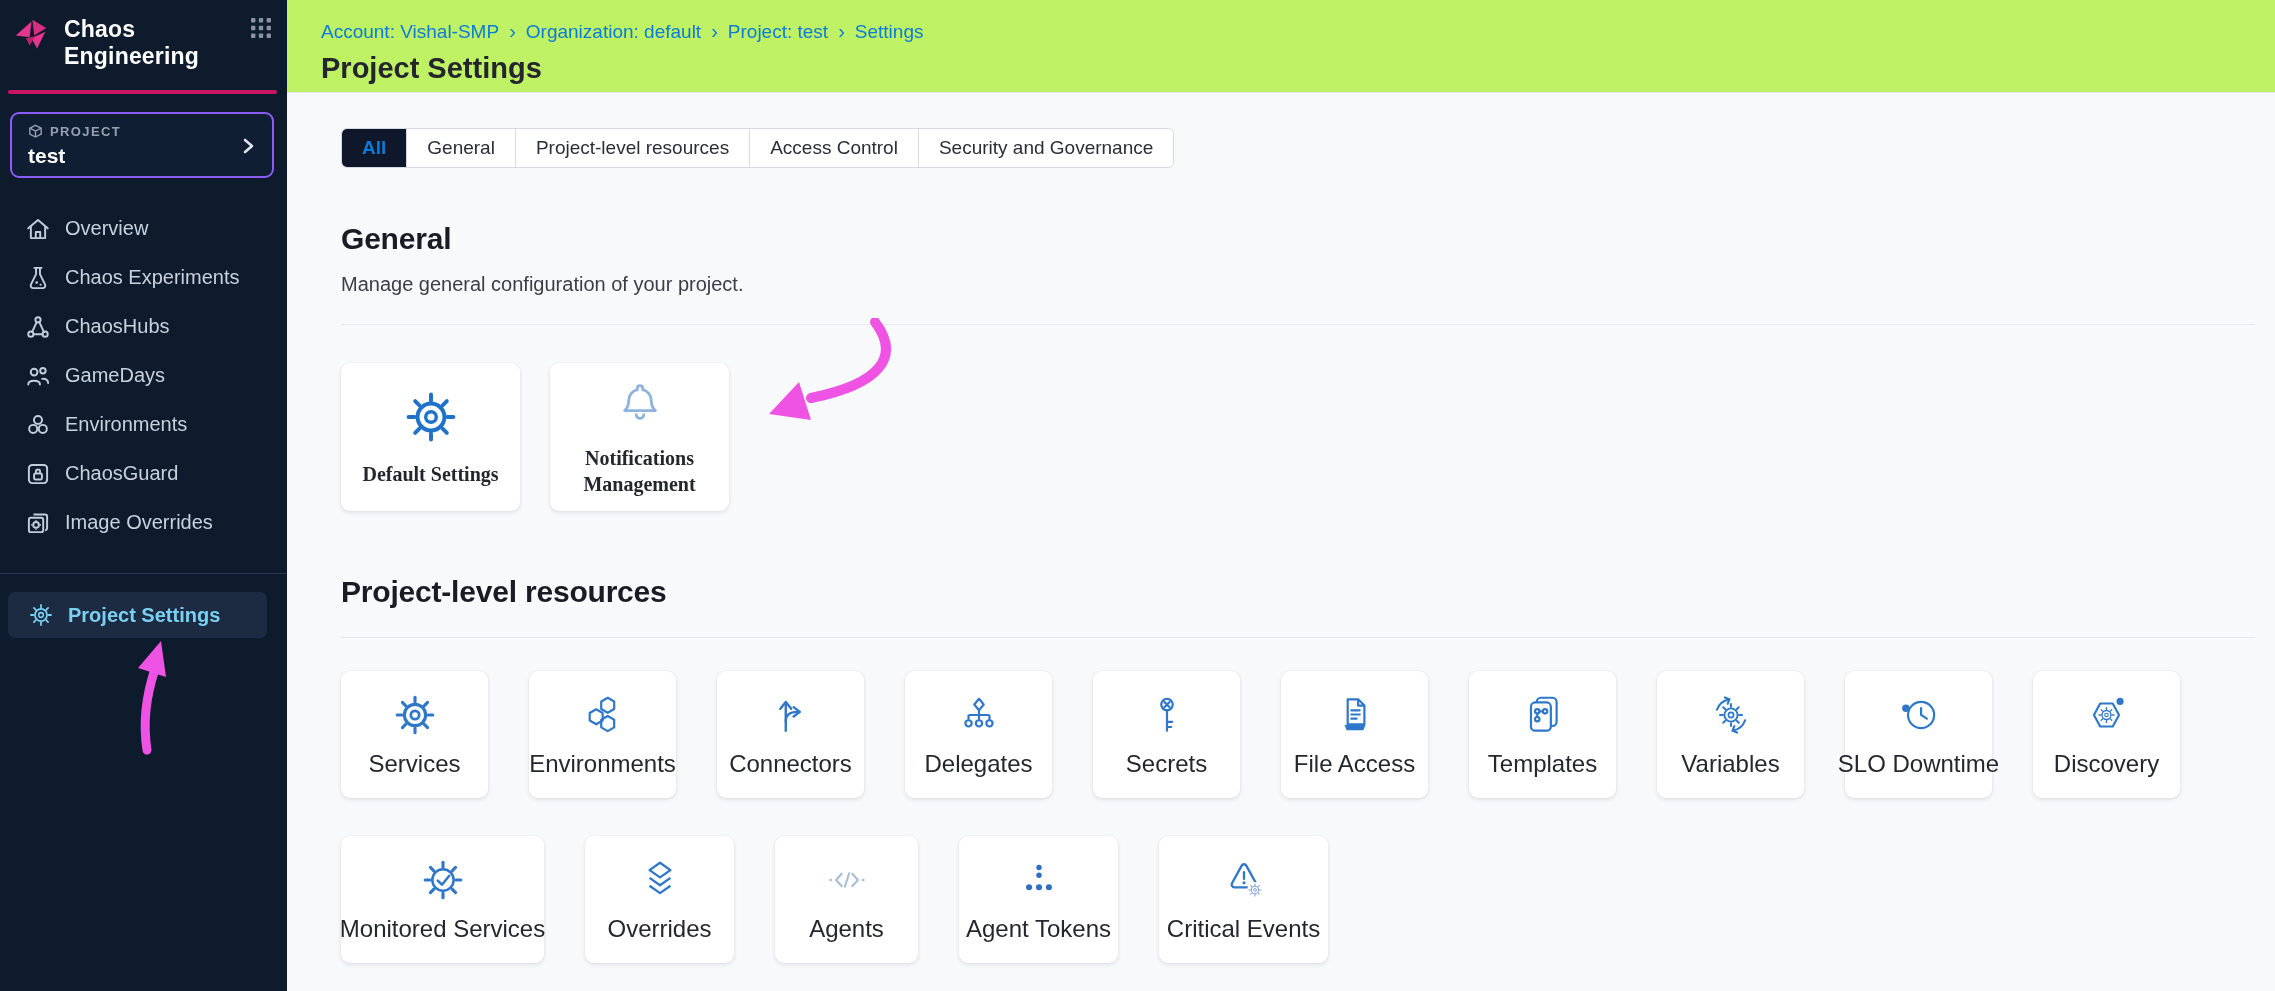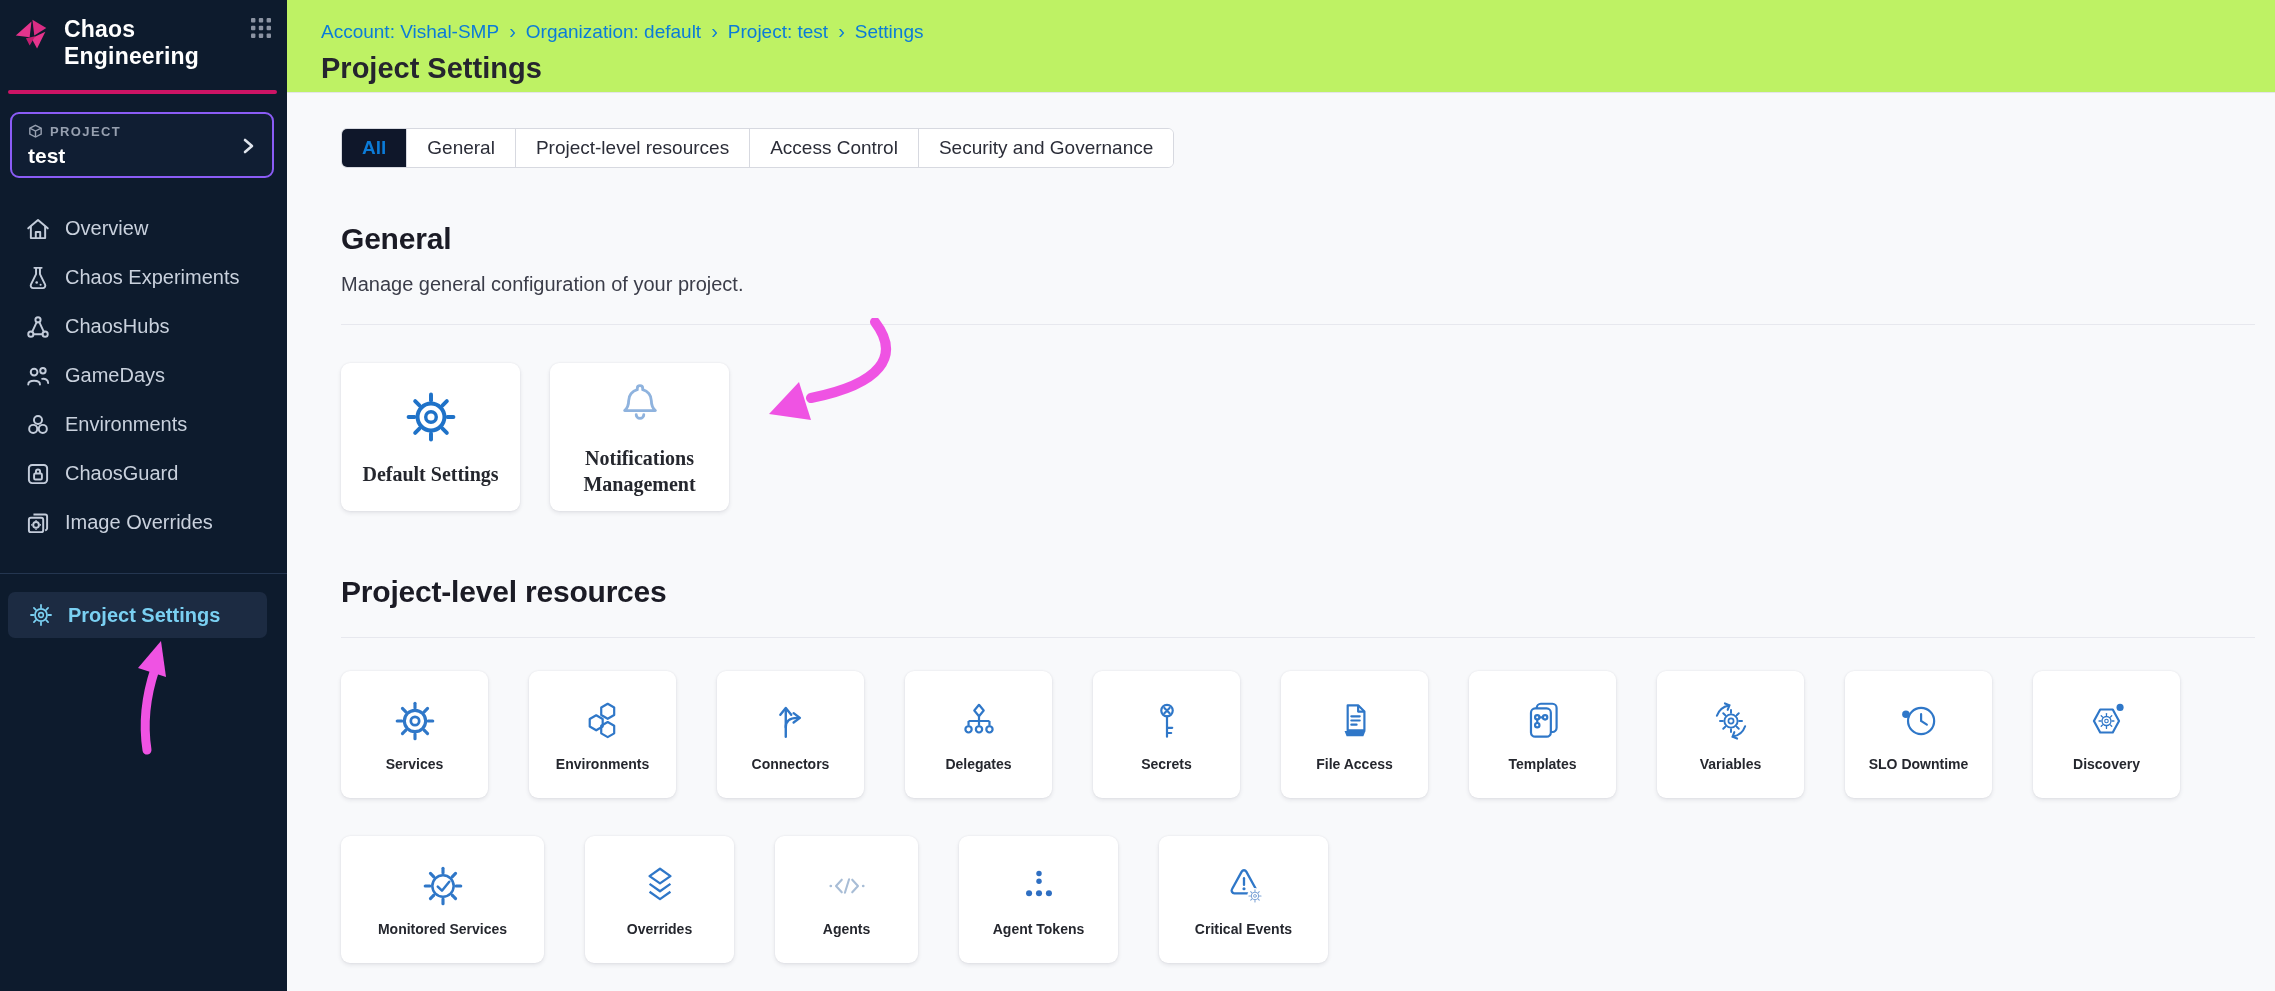--- a/index.html
+++ b/index.html
@@ -63,21 +63,21 @@
   .cards-row { display:flex; gap:41px; margin-top:33px; }
   .res-card { width:147px; height:127px; background:#ffffff; border-radius:9px;
     box-shadow:0 2px 4px rgba(40,41,61,.10), 0 0 2px rgba(40,41,61,.08);
     display:flex; flex-direction:column; align-items:center; justify-content:center; gap:12px; cursor:pointer; }
   .row2 { margin-top:38px; }
   .row2 .res-card:nth-child(1){ width:203px; }
   .row2 .res-card:nth-child(2){ width:149px; }
   .row2 .res-card:nth-child(3){ width:143px; }
   .row2 .res-card:nth-child(4){ width:159px; }
   .row2 .res-card:nth-child(5){ width:169px; }
-  .res-label { font-size:14px; font-weight:700; color:#25272e; text-align:left; white-space:nowrap; }
+  .res-label { font-size:24px; font-weight:400; color:#25272e; text-align:left; white-space:nowrap; }
 
   .icon { display:inline-flex; }
   .content-arrow { position:absolute; left:460px; top:225px; pointer-events:none; }
 </style>
 </head>
 <body>
 
 <svg width="0" height="0" style="position:absolute" aria-hidden="true">
   <defs>
     <symbol id="sym-gear" viewBox="0 0 44 44">

